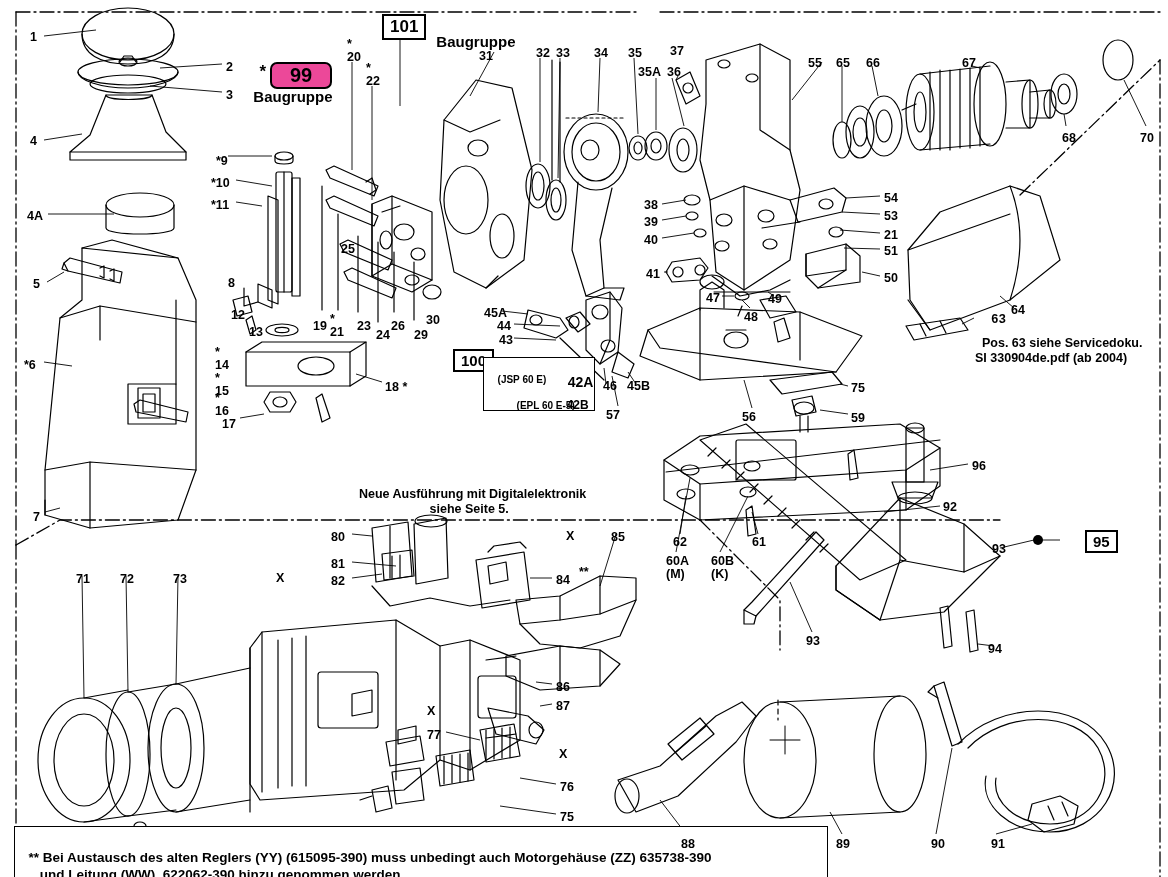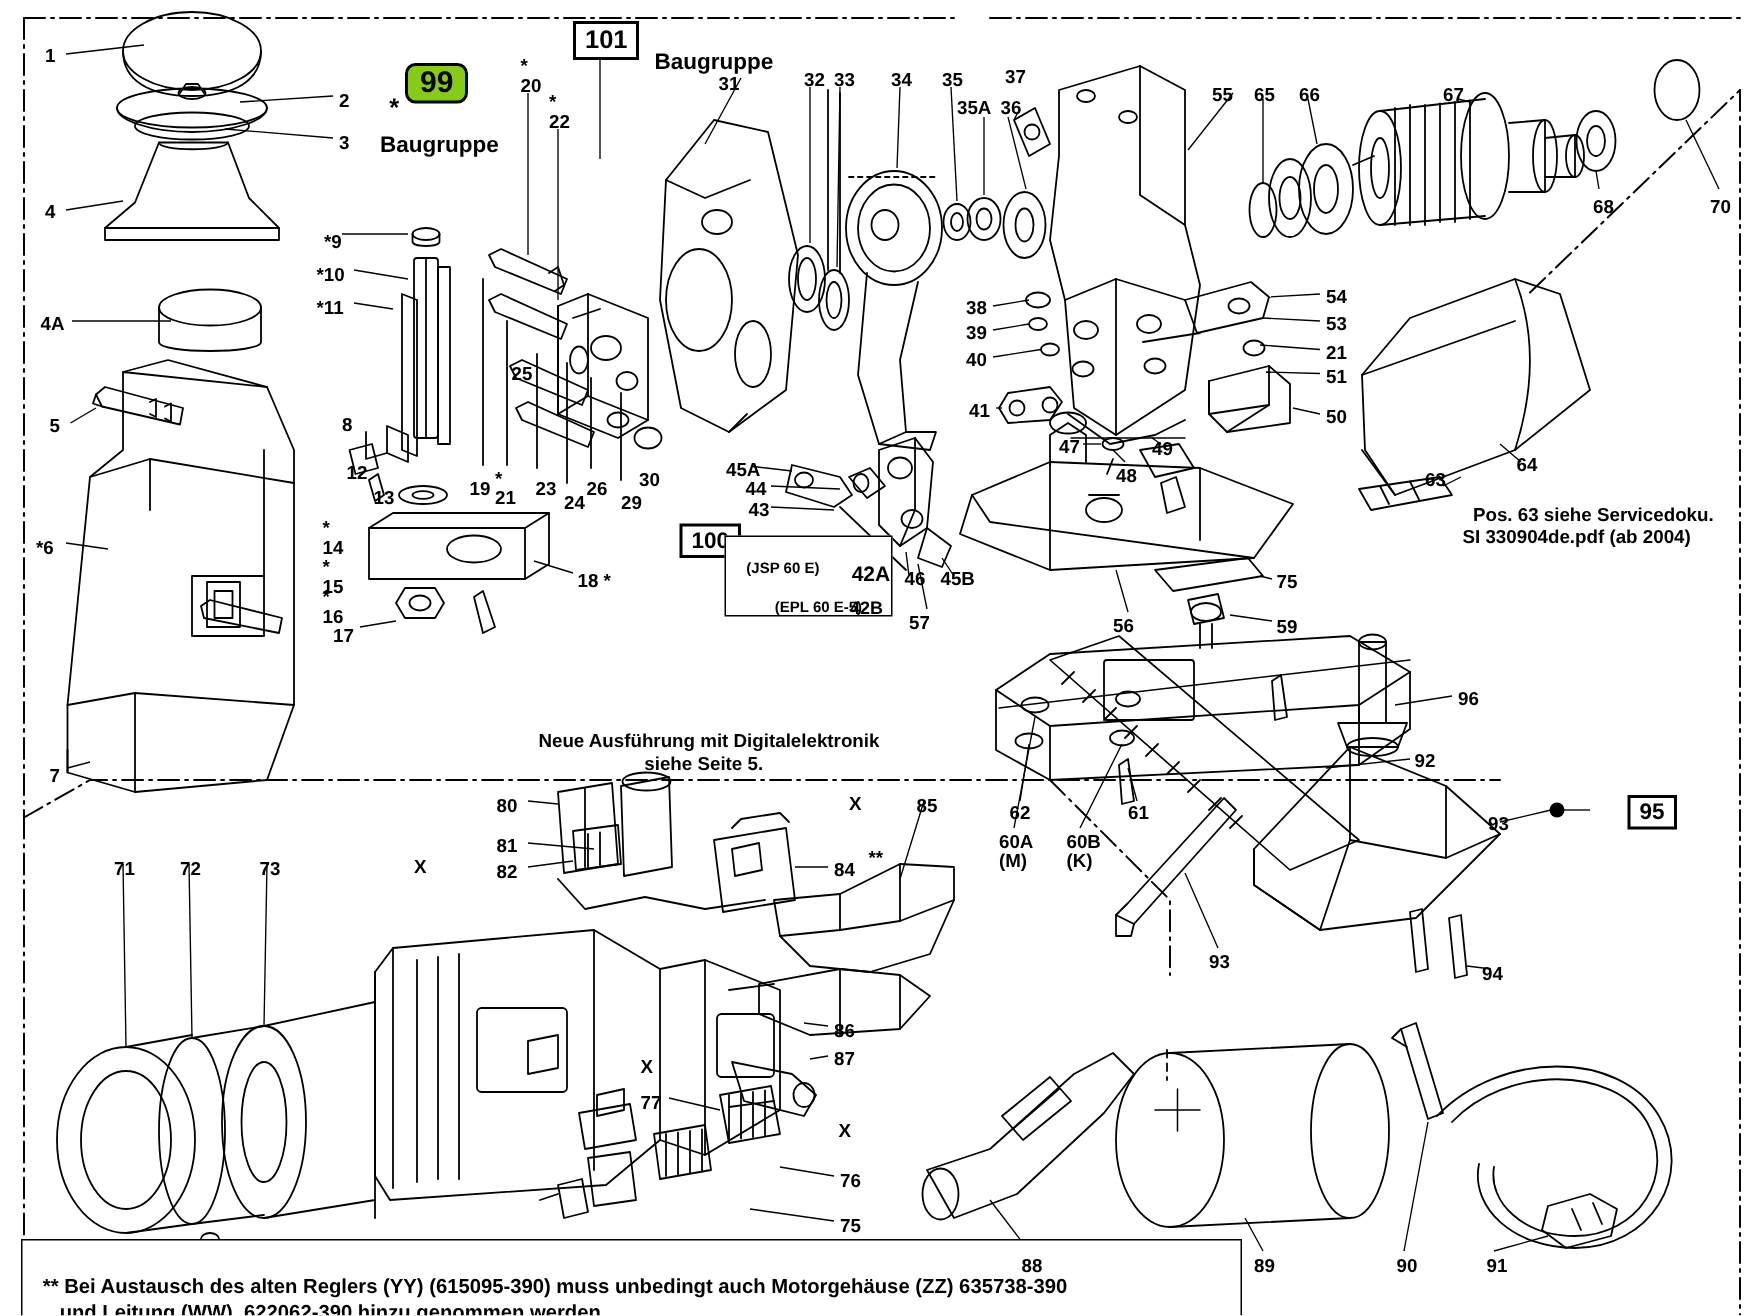--- a/index.html
+++ b/index.html
@@ -3,21 +3,21 @@
 <meta charset="utf-8">
 <style>
   html,body{margin:0;padding:0;background:#ffffff;}
   body{width:1168px;height:877px;font-family:"Liberation Sans",sans-serif;color:#000;}
   #sheet{position:relative;width:1168px;height:877px;overflow:hidden;background:#fff;}
   #svgroot{position:absolute;left:0;top:0;width:1168px;height:877px;}
   .lbl{position:absolute;font-size:12.5px;font-weight:bold;line-height:1.05;white-space:pre;color:#000;}
   .grp{position:absolute;font-size:15px;font-weight:bold;white-space:pre;line-height:1.1;}
   .note{position:absolute;font-size:12.5px;font-weight:bold;line-height:1.25;white-space:pre;}
   .notebox{position:absolute;border:1.6px solid #000;background:#fff;padding:4px 6px;font-size:13.5px;font-weight:bold;line-height:1.3;white-space:pre;}
-  .ovalbox{position:absolute;border:2px solid #000;border-radius:7px;font-size:20px;font-weight:bold;padding:0 8px;background:#84cc16;}
+  .ovalbox{position:absolute;border:2px solid #000;border-radius:7px;font-size:20px;font-weight:bold;padding:0 18px;background:#ec4899;margin-top:20px;}
   .bigbox{position:absolute;border:2px solid #000;font-size:17px;font-weight:bold;padding:1px 6px;background:#fff;}
   .paren{position:absolute;font-size:10px;font-weight:bold;white-space:pre;}
 </style>
 </head>
 <body>
 
 <div id="sheet">
 
 <svg id="svgroot" viewBox="0 0 1168 877">
   <g fill="none" stroke="#000" stroke-width="1.2" stroke-linejoin="round" stroke-linecap="round">
@@ -526,21 +526,21 @@
       <div class="lbl" style="left: 742px; top: 411px;">56</div>
       <div class="lbl" style="left: 606px; top: 409px;">57</div>
       <div class="lbl" style="left: 851px; top: 382px;">75</div>
       <div class="lbl" style="left: 851px; top: 412px;">59</div>
       <div class="lbl" style="left: 666px; top: 555px;">60A
 (M)</div>
       <div class="lbl" style="left: 711px; top: 555px;">60B
 (K)</div>
       <div class="lbl" style="left: 752px; top: 536px;">61</div>
       <div class="lbl" style="left: 673px; top: 536px;">62</div>
-      <div class="lbl" style="left: 950px; top: 314px;">63</div>
+      <div class="lbl" style="left: 991px; top: 314px; font-family: Liberation Mono, monospace;">63</div>
       <div class="lbl" style="left: 1011px; top: 304px;">64</div>
       <div class="lbl" style="left: 836px; top: 57px;">65</div>
       <div class="lbl" style="left: 866px; top: 57px;">66</div>
       <div class="lbl" style="left: 962px; top: 57px;">67</div>
       <div class="lbl" style="left: 1062px; top: 132px;">68</div>
       <div class="lbl" style="left: 1140px; top: 132px;">70</div>
       <div class="lbl" style="left: 76px; top: 573px;">71</div>
       <div class="lbl" style="left: 120px; top: 573px;">72</div>
       <div class="lbl" style="left: 173px; top: 573px;">73</div>
       <div class="lbl" style="left: 560px; top: 811px;">75</div>

